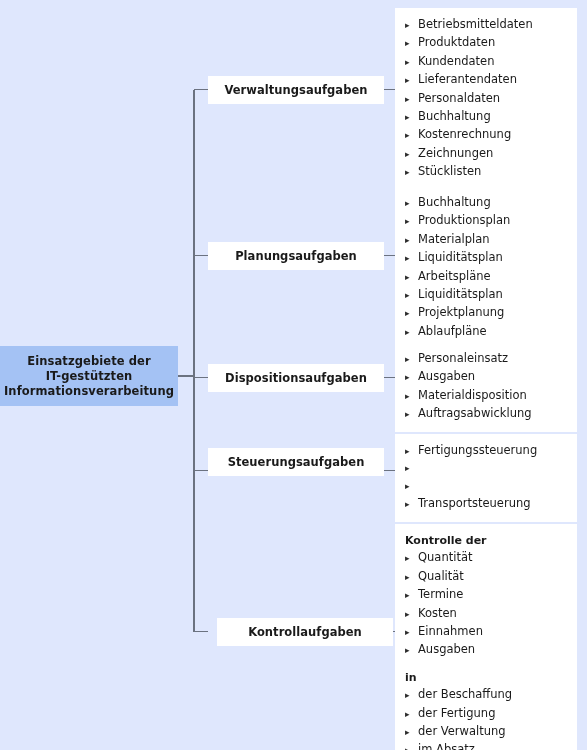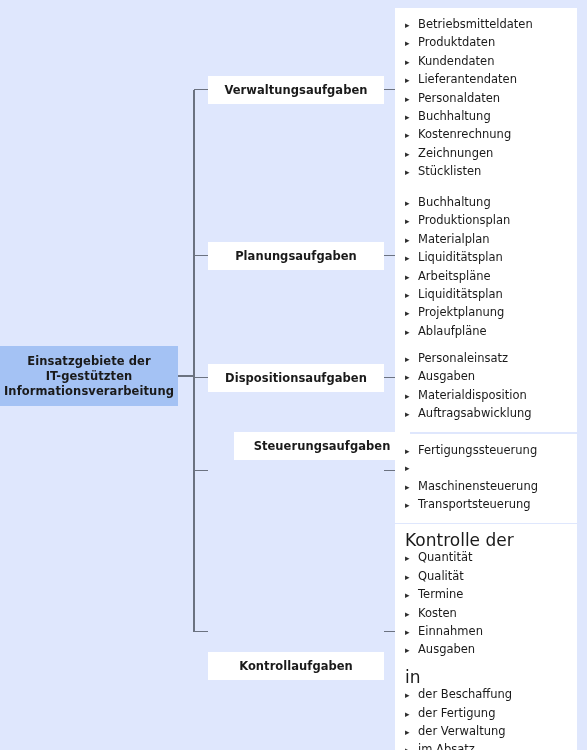--- a/index.html
+++ b/index.html
@@ -99,25 +99,26 @@
   .bullet {
     display: inline-block;
     width: 13px;
     flex: 0 0 13px;
     color: #2b2b2b;
     font-size: 9px;
     line-height: 17.4px;
     transform: translateY(-0.5px);
   }
   .detail-box .plain {
-    font-size: 17px;
+    font-size: 11px;
     color: #1a1a1a;
     line-height: 17.4px;
     padding-left: 0px;
     white-space: nowrap;
+    font-weight: bold;
   }
   .detail-box .group-gap {
     height: 9px;
   }
 </style>
 </head>
 <body>
 
 <div id="diagram">
 
@@ -249,44 +250,43 @@
           <span class="bullet">▸</span>
           <span>Materialdisposition</span>
         </li>
       <li>
           <span class="bullet">▸</span>
           <span>Auftragsabwicklung</span>
         </li>
     </ul>
   </div>
 
-  <div class="cat-box" style="top:432px;margin-left:26px;">
+  <div class="cat-box" style="top:448px;">
     <span class="cat-label">Steuerungsaufgaben</span>
   </div>
   <div class="detail-box" style="top:434px;">
     <ul>
       <li>
           <span class="bullet">▸</span>
           <span>Fertigungssteuerung</span>
         </li>
       <li>
           <span class="bullet">▸</span>
         </li>
       <li>
           <span class="bullet">▸</span>
-          <span>Maschinensteuerung</span>
         </li>
       <li>
           <span class="bullet">▸</span>
           <span>Transportsteuerung</span>
         </li>
     </ul>
   </div>
 
-  <div class="cat-box" style="top:652px;">
+  <div class="cat-box" style="top:618px;margin-left:9px;">
     <span class="cat-label">Kontrollaufgaben</span>
   </div>
   <div class="detail-box" style="top:524px;">
     <div class="plain">Kontrolle der</div>
     <ul>
       <li>
           <span class="bullet">▸</span>
           <span>Quantität</span>
         </li>
       <li>

